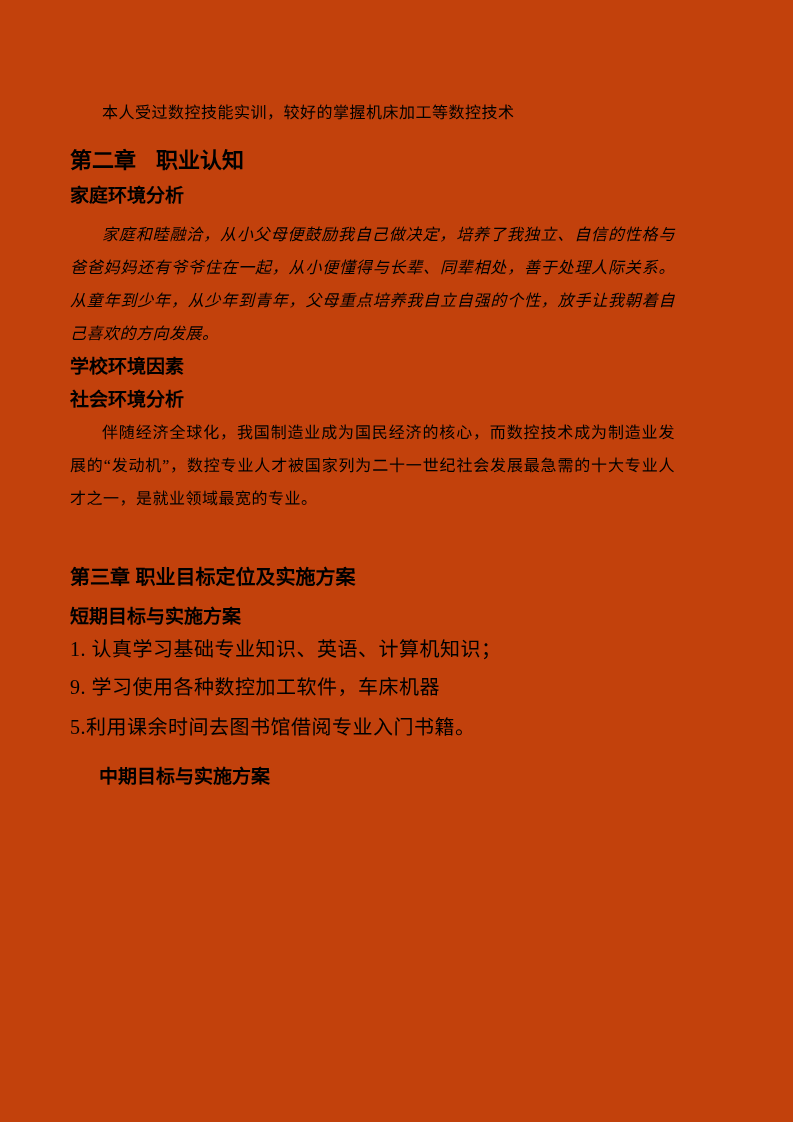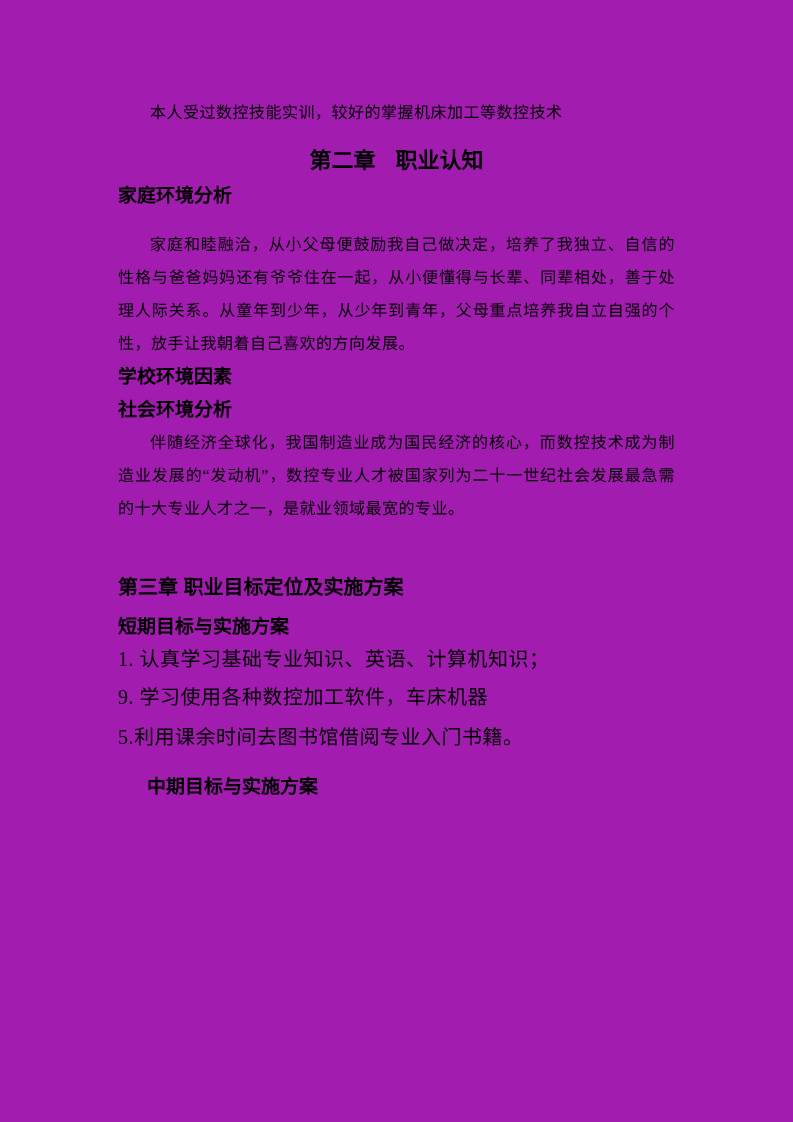--- a/index.html
+++ b/index.html
@@ -5,23 +5,23 @@
   html,body { margin:0; padding:0; }
   body {
     width:793px; height:1122px;
     background:#ffffff;
     color:#000000;
     font-family:"Liberation Serif","DejaVu Serif",serif;
     overflow:hidden;
   }
   .page {
     width:793px; height:1122px;
-    padding:96px 118px 0 118px;
+    padding:96px 118px 0 70px;
     box-sizing:border-box;
-    background:#a21caf;
+    background:#c2410c;
   }
   p, h1, h2 { margin:0; padding:0; }
   .body-text {
     font-size:16px;
     line-height:33px;
     text-align:justify;
     letter-spacing:0.5px;
   }
   .indent2 { text-indent:32px; }
   .indent1 { text-indent:16px; }
@@ -33,24 +33,24 @@
   .heading {
     font-family:"Liberation Sans","DejaVu Sans",sans-serif;
     font-weight:bold;
     color:#000000;
   }
   .h-ch2 { font-size:22px; line-height:36px; }
   .h-ch3 { font-size:20px; line-height:36px; }
   .h-sec { font-size:19px; line-height:33px; }
   .chapter-title-gap { margin-left:20px; }
   .mt0  { margin-top:0; }
-  .mt2  { margin-top:16px; }
+  .mt2  { margin-top:6px;font-style:italic; }
   .mt5  { margin-top:5px; }
   .mt7  { margin-top:7px; }
-  .mt14 { margin-top:14px;text-align:center; }
+  .mt14 { margin-top:14px; }
   .mt16 { margin-top:16px;margin-left:29px; }
   .mt20 { }
   .mt32 { margin-top:44px; }
 </style>
 </head>
 <body>
 
 <div class="page">
 
   <p class="body-text indent2 mt0">本人受过数控技能实训，较好的掌握机床加工等数控技术</p>

